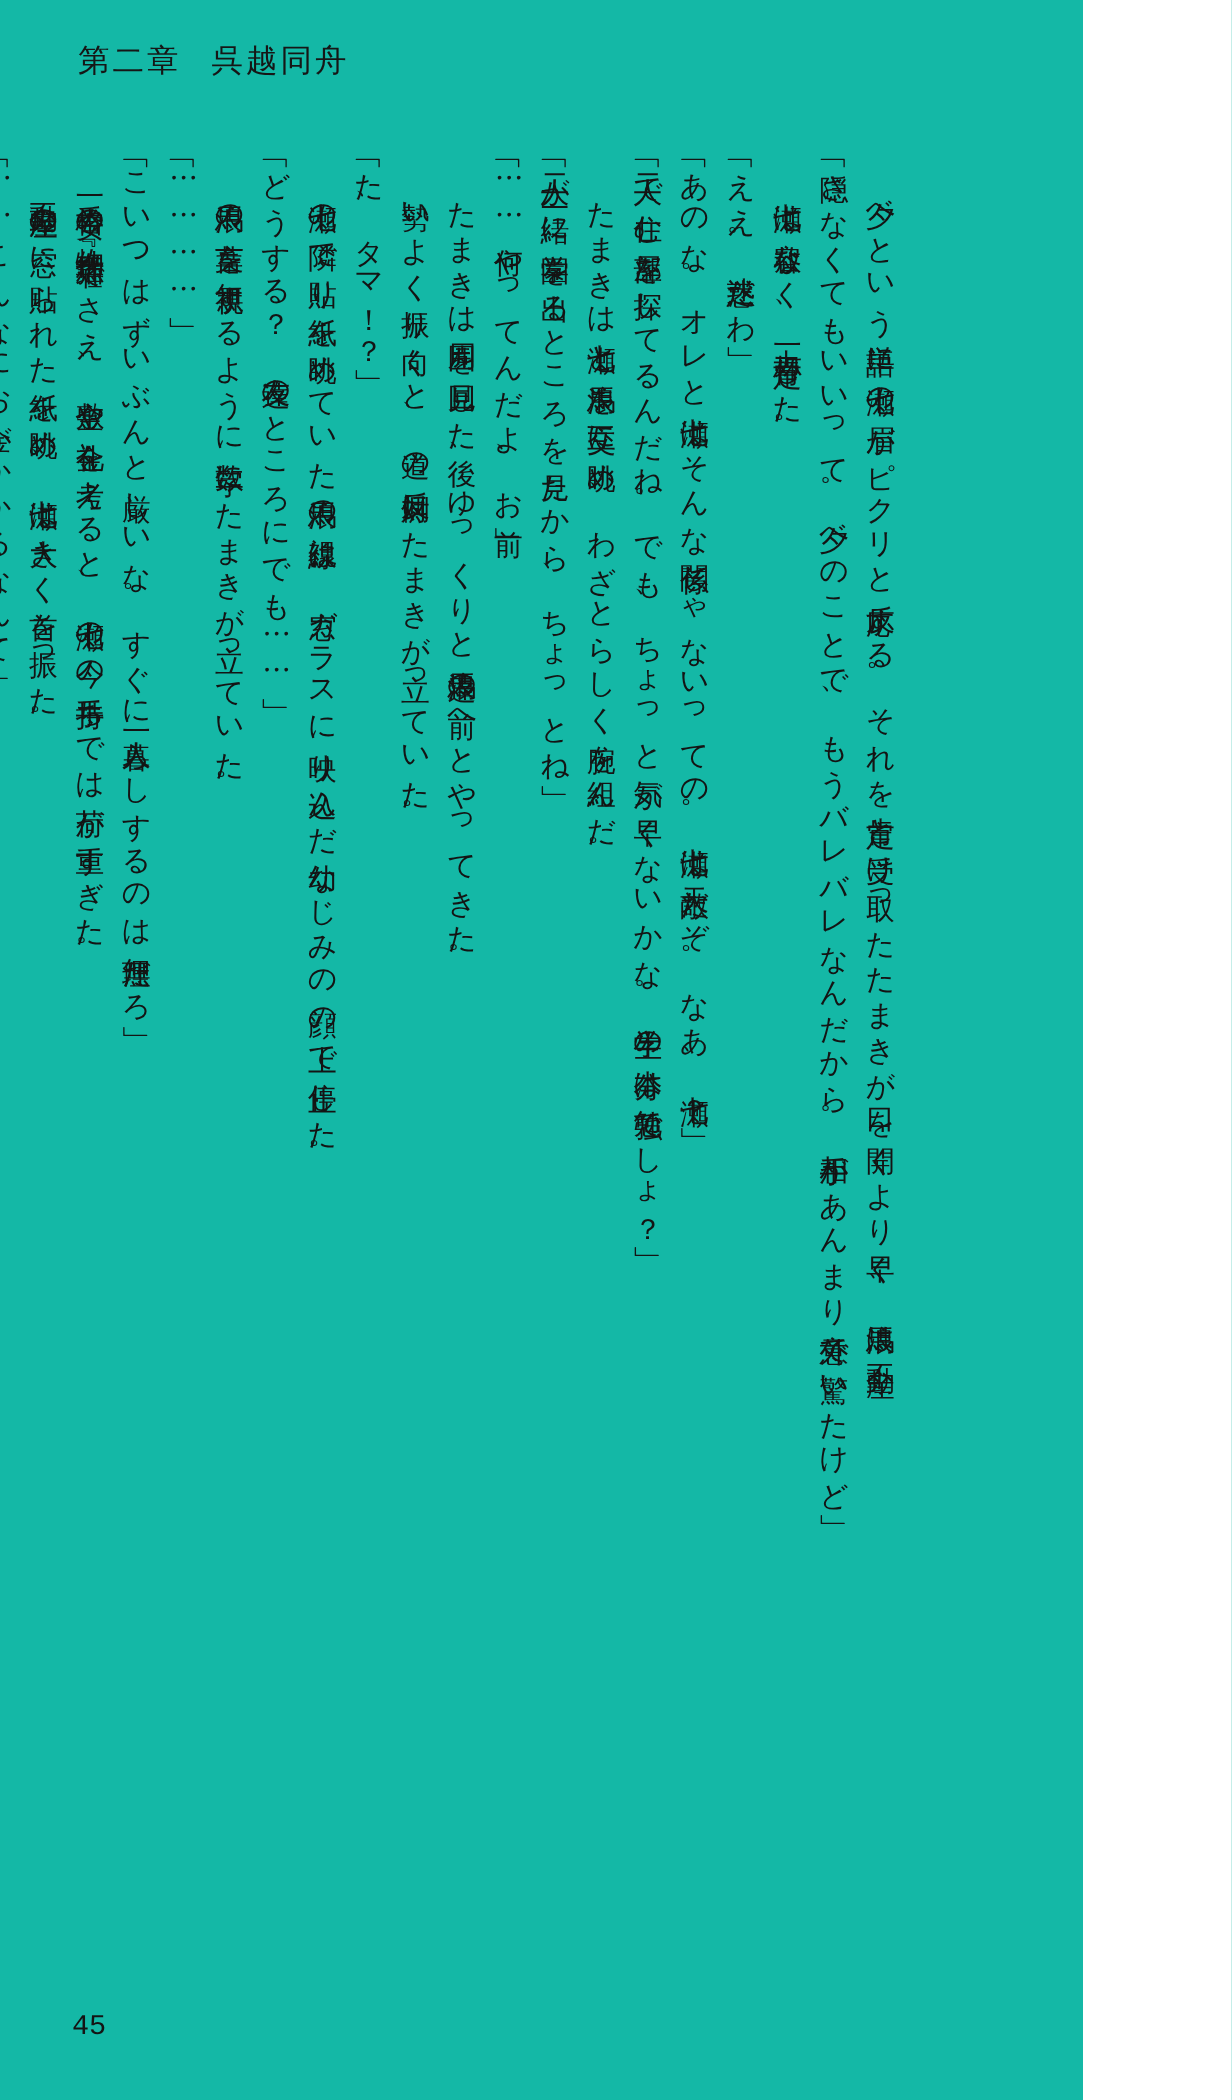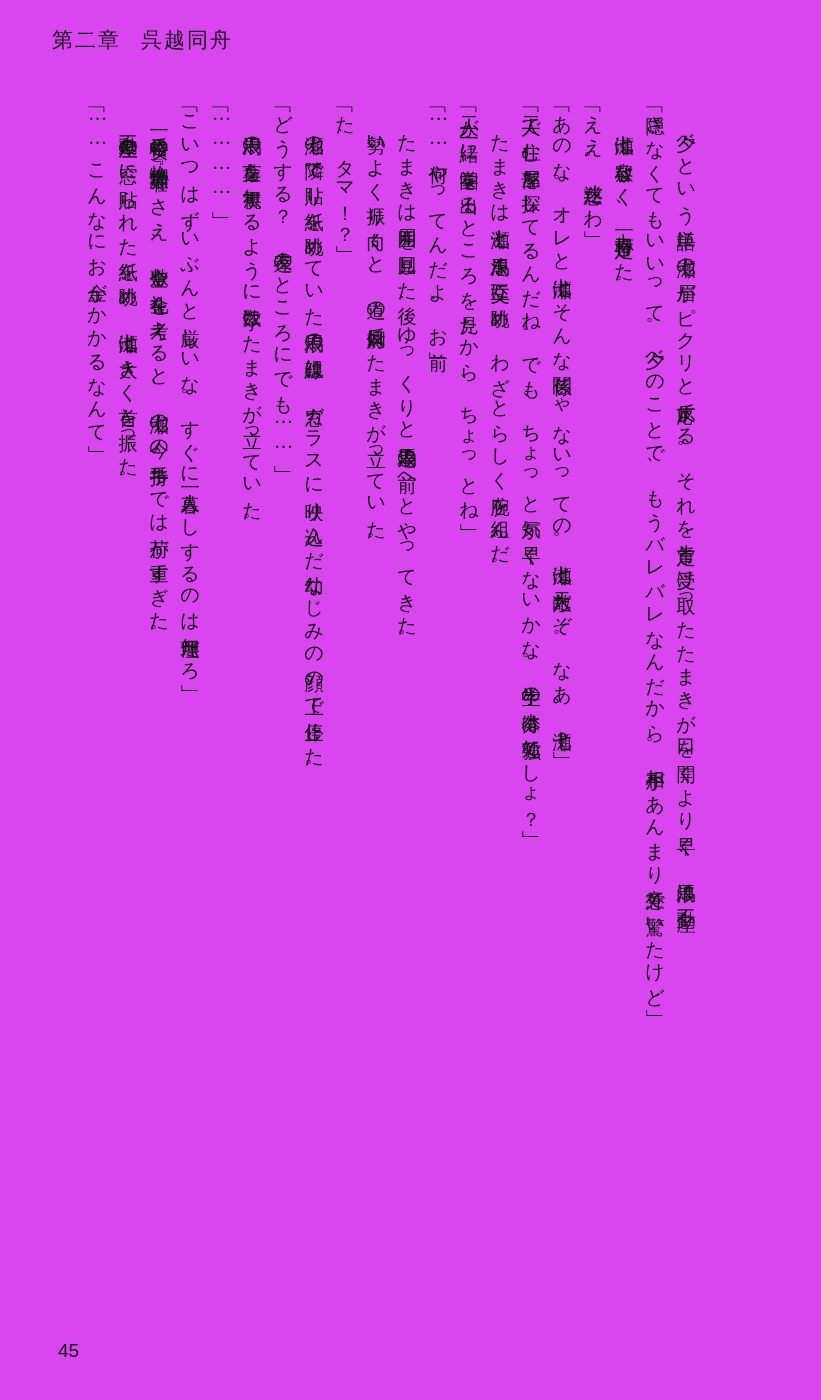--- a/index.html
+++ b/index.html
@@ -6,23 +6,23 @@
     margin: 0;
     padding: 0;
     background: #ffffff;
   }
   body {
     font-family: "DejaVu Serif", "Liberation Serif", serif;
     color: #1a1a1a;
   }
   .page {
     position: relative;
-    width: 821px;
+    width: 722px;
     height: 1400px;
-    background: #d946ef;
+    background: #14b8a6;
     overflow: hidden;
     box-sizing: border-box;
   }
   
   .chapter-heading {
     position: absolute;
     top: 26px;
     left: 52px;
     font-size: 21px;
     letter-spacing: 2px;
@@ -59,25 +59,25 @@
     overflow: visible;
     font-family: "DejaVu Serif", "Liberation Serif", serif;
   }
   
   .vline.indent {
     padding-top: 20px;
     box-sizing: border-box;
   }
   .page-number {
     position: absolute;
-    left: 58px;
+    left: 48px;
     bottom: 38px;
     font-size: 19px;
     color: #141414;
-    font-family: Liberation Sans, sans-serif;
+    font-family: Liberation Mono, monospace;
   }
 </style>
 </head>
 <body>
 
 <div class="page">
 
   <div class="chapter-heading">
     <span class="chap-num">第二章</span><span class="chap-title">呉越同舟</span>
   </div>

